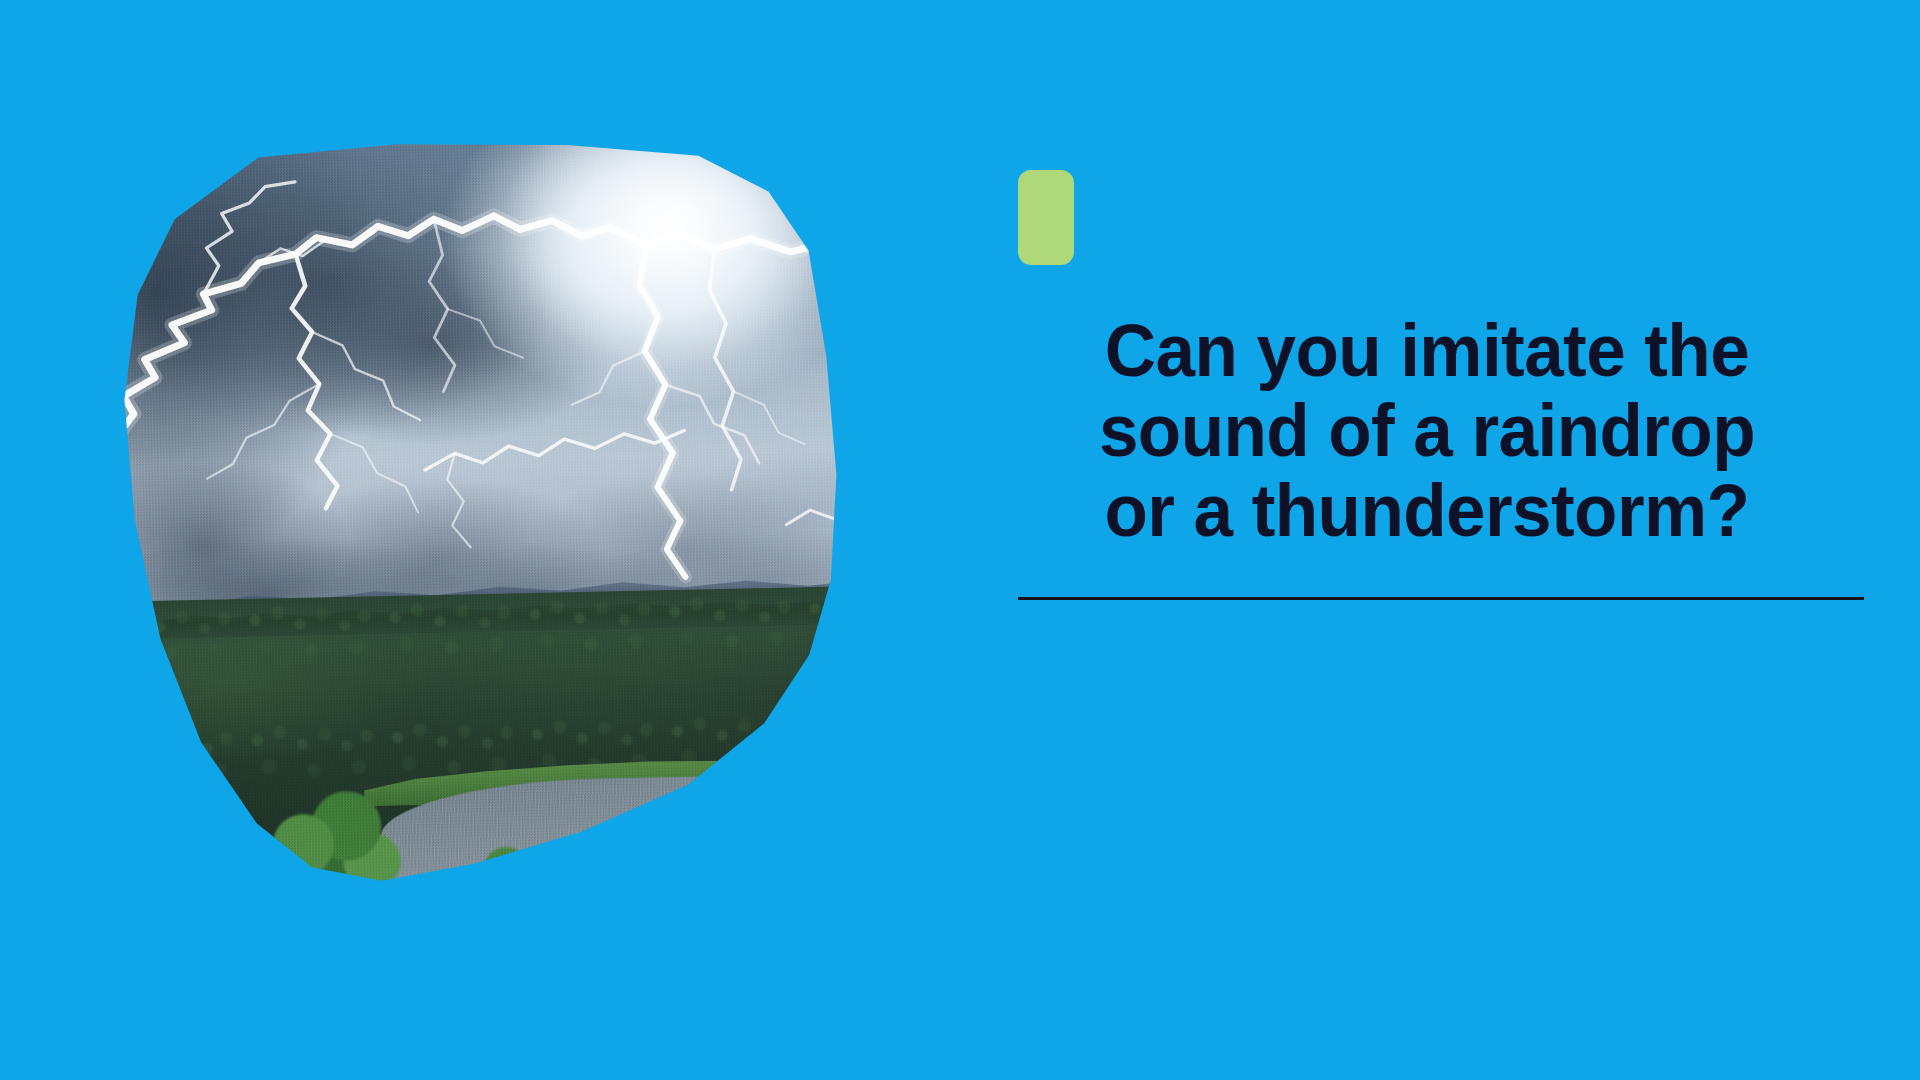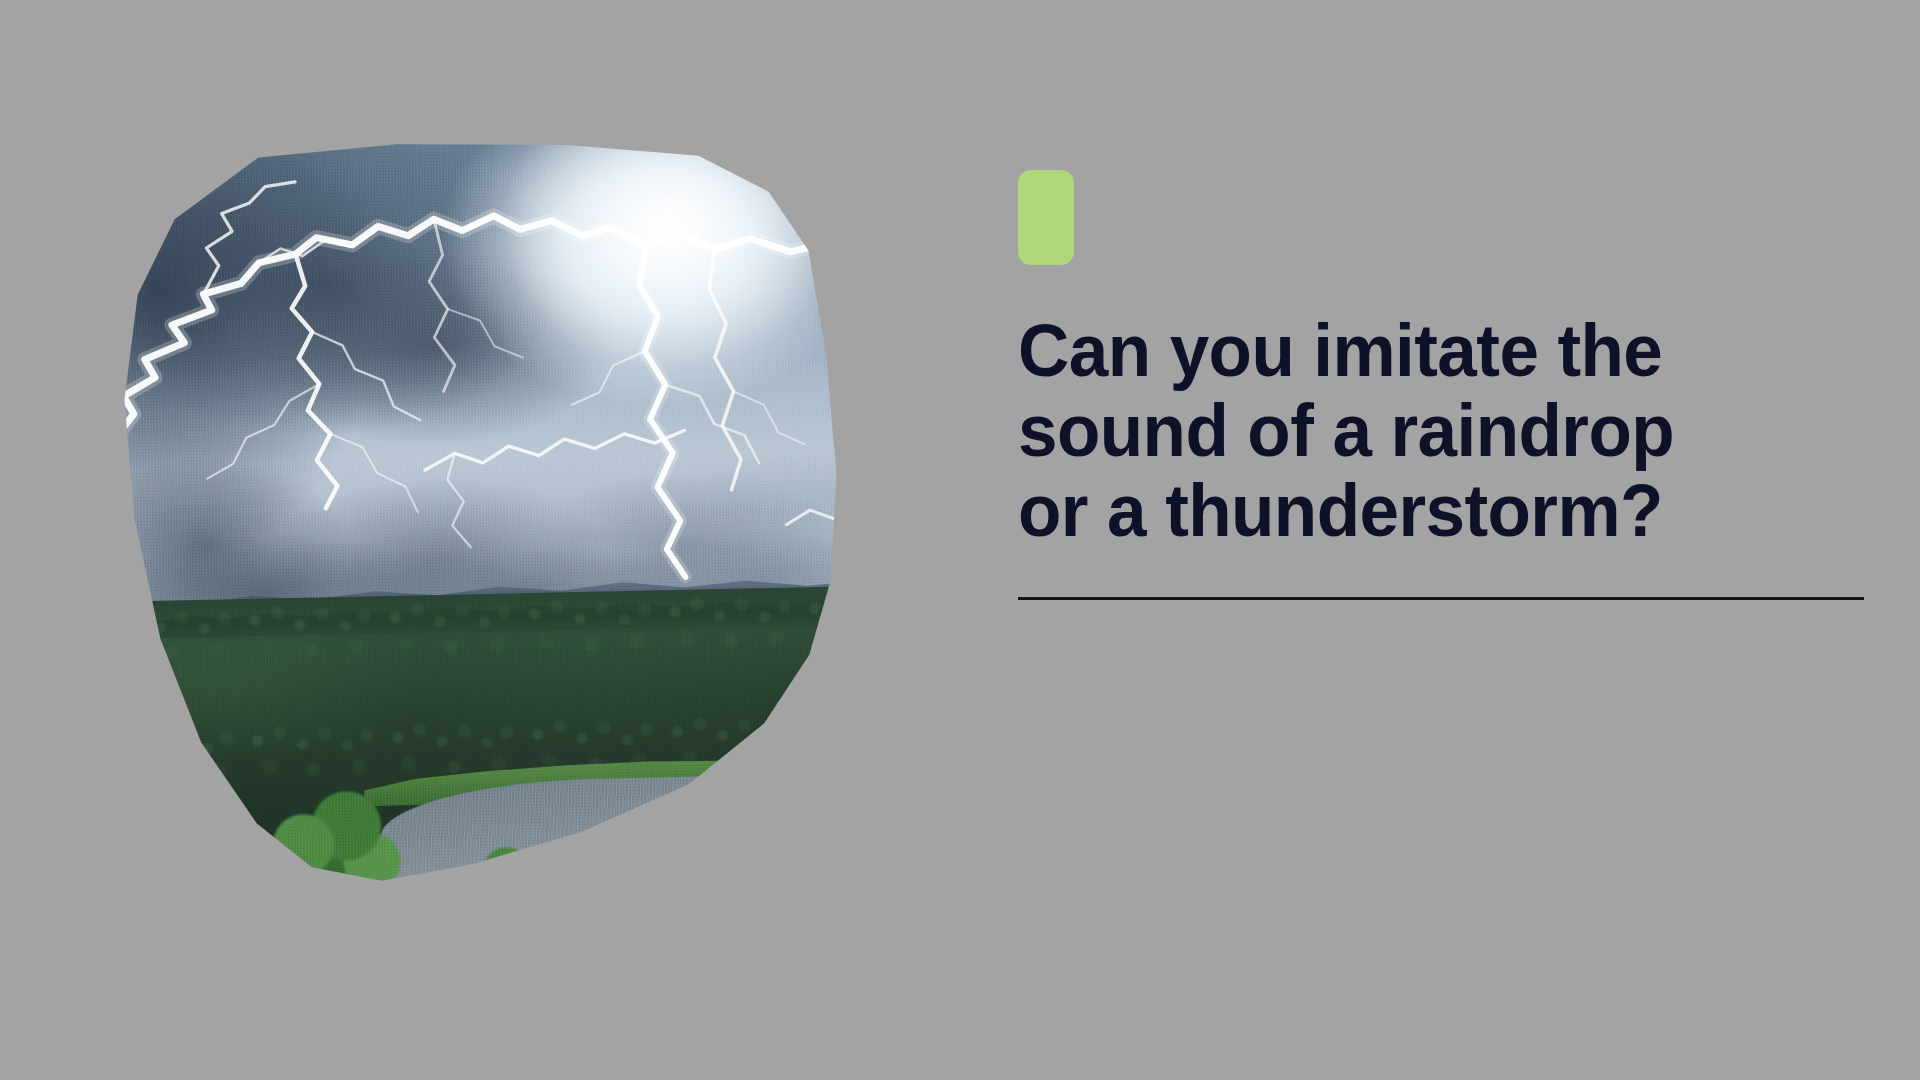--- a/index.html
+++ b/index.html
@@ -5,21 +5,21 @@
   html,body{margin:0;padding:0;}
   body{
     width:1920px;height:1080px;
     background:#ffffff;
     font-family:"Liberation Sans", sans-serif;
     overflow:hidden;
     position:relative;
   }
 
   
-  .slide{position:absolute;inset:0;background:#a3a3a3;}
+  .slide{position:absolute;inset:0;background:#0ea5e9;text-align:center;}
 
   
   .media-wrap{
     position:absolute;
     left:96px; top:138px;
     width:772px; height:748px;
   }
   .blob{
     position:absolute; inset:0;
     overflow:hidden;

